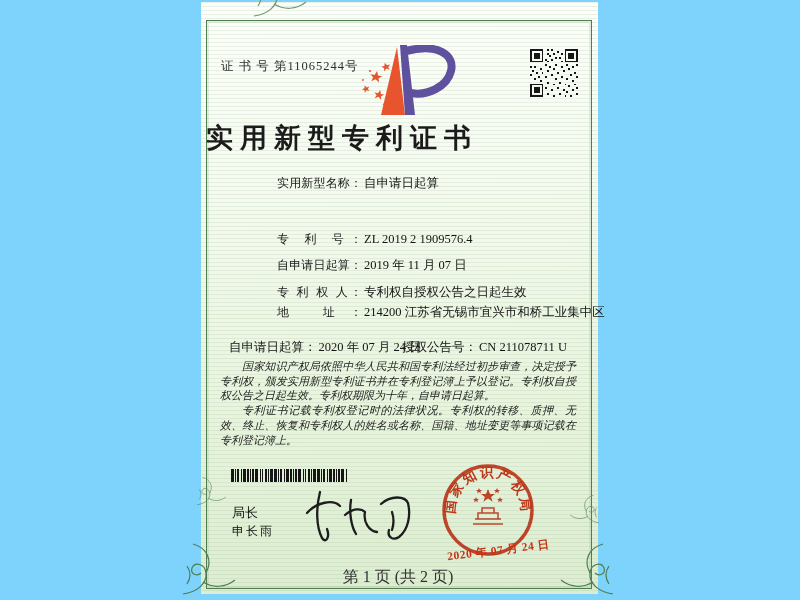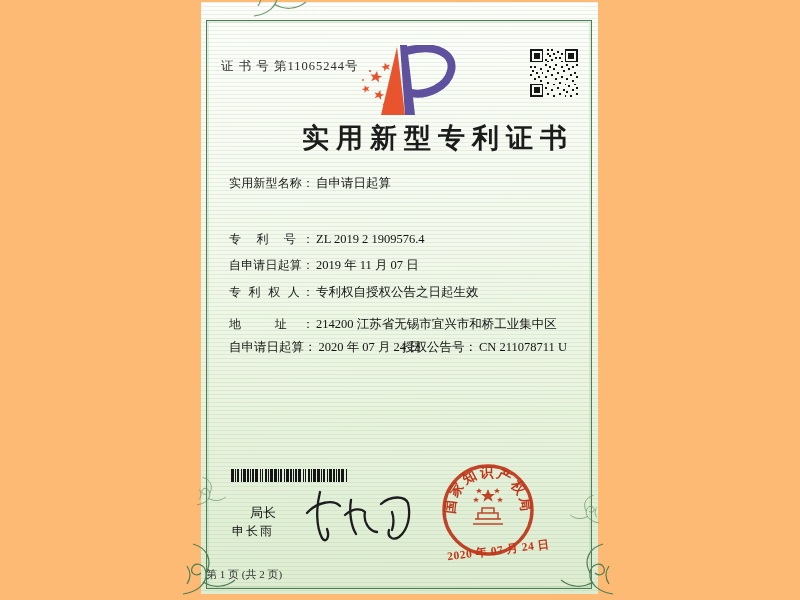--- a/index.html
+++ b/index.html
@@ -1,44 +1,44 @@
 <!DOCTYPE html>
 <html><head>
 <meta charset="utf-8">
 <style>
   html,body{margin:0;padding:0;background:#ffffff;}
-  .stage{position:relative;width:800px;height:600px;background:#fdba74;overflow:hidden;
+  .stage{position:relative;width:800px;height:600px;background:#7dd3fc;overflow:hidden;
          font-family:"Liberation Serif","DejaVu Serif",serif;}
   .paper{position:absolute;left:201px;top:2px;width:397px;height:592px;
          background:linear-gradient(178deg,#fdfefb 0%,#f6faf1 30%,#eaf4e0 65%,#ddecd1 100%);}
   .paper:after{content:"";position:absolute;inset:0;
          background:repeating-linear-gradient(180deg,rgba(104,158,96,.13) 0 1px,rgba(104,158,96,0) 1px 4px);}
   .frame{position:absolute;left:206px;top:20px;width:384px;height:567px;
          border:1.6px solid #4e7d52;box-shadow:0 0 0 2px rgba(120,170,120,.18) inset;}
   .deco{position:absolute;left:0;top:0;pointer-events:none;}
   .cert-no{position:absolute;left:221px;top:58px;font-size:12.5px;letter-spacing:1px;color:#2f2f2f;}
   .logo{position:absolute;left:352px;top:45px;}
   .qr{position:absolute;left:530px;top:49px;}
-  .title{position:absolute;left:206px;top:120px;width:384px;text-align:center;
-         font-size:27px;font-weight:700;letter-spacing:7px;color:#1b1b1b;margin-left:40px;}
+  .title{position:absolute;left:206px;top:120px;width:384px;text-align:left;
+         font-size:27px;font-weight:700;letter-spacing:7px;color:#1b1b1b;}
   .row{position:absolute;left:229px;font-size:12.5px;color:#141414;white-space:nowrap;}
-  .lbl{display:inline-block;width:85px;font-size:12px;text-align:justify;text-align-last:justify;color:#1a1a1a;vertical-align:baseline;}
+  .lbl{display:inline-block;width:85px;font-size:12px;text-align:justify;text-align-last:justify;color:#1a1a1a;vertical-align:baseline;margin-left:48px;}
   .val{margin-left:2px;}
   .grant-no{position:absolute;left:173px;top:0;}
   .paras{position:absolute;left:220px;top:359px;width:356px;font-size:11px;line-height:1.34;
          color:#222;text-align:justify;font-style:italic;}
   .paras p{margin:0;text-indent:2em;}
   .barcode{position:absolute;left:231px;top:469px;}
-  .director-title{position:absolute;left:250px;top:504px;font-size:13px;color:#111;}
+  .director-title{position:absolute;left:232px;top:504px;font-size:13px;color:#111;}
   .director-name{position:absolute;left:232px;top:523px;font-size:12px;color:#111;letter-spacing:2px;}
   .signature{position:absolute;left:295px;top:482px;}
   .seal{position:absolute;left:438px;top:460px;mix-blend-mode:multiply;}
   .seal-date{position:absolute;left:447px;top:543px;font-size:11.5px;font-weight:600;color:#c93114;
          white-space:nowrap;transform:rotate(-7deg);letter-spacing:.5px;}
-  .footer{position:absolute;left:206px;top:567px;width:384px;text-align:left;font-size:11px;color:#333;}
+  .footer{position:absolute;left:206px;top:567px;width:384px;text-align:center;font-size:16px;color:#333;}
 </style>
 </head>
 <body>
 
 <div class="stage">
 
   <svg width="0" height="0" style="position:absolute">
     <defs>
       <path id="star" d="M0,-6 L1.8,-1.8 6,-1.8 2.7,0.9 4,5 0,2.2 -4,5 -2.7,0.9 -6,-1.8 -1.8,-1.8 Z"></path>
       <g id="flr" fill="none" stroke-width="1.2">
@@ -94,31 +94,35 @@
   </div>
   <div class="row" style="top:231px">
     <span class="lbl">专 利 号：</span><span class="val">ZL 2019 2 1909576.4</span>
   </div>
   <div class="row" style="top:257px">
     <span class="lbl">自申请日起算：</span><span class="val">2019 年 11 月 07 日</span>
   </div>
   <div class="row" style="top:284px">
     <span class="lbl">专 利 权 人：</span><span class="val">专利权自授权公告之日起生效</span>
   </div>
-  <div class="row" style="top:316px">
+  <div class="row" style="top:304px">
     <span class="lbl">地 址：</span><span class="val">214200 江苏省无锡市宜兴市和桥工业集中区</span>
   </div>
 
   <div class="row" style="top:339px">
     <span>自申请日起算：</span><span class="val">2020 年 07 月 24 日</span>
     <span class="grant-no">
       <span>授权公告号：</span><span class="val">CN 211078711 U</span>
     </span>
   </div>
 
+  <div class="paras">
+    <p>国家知识产权局依照中华人民共和国专利法经过初步审查，决定授予专利权，颁发实用新型专利证书并在专利登记簿上予以登记。专利权自授权公告之日起生效。专利权期限为十年，自申请日起算。</p>
+    <p>专利证书记载专利权登记时的法律状况。专利权的转移、质押、无效、终止、恢复和专利权人的姓名或名称、国籍、地址变更等事项记载在专利登记簿上。</p>
+  </div>
 
   <svg class="barcode" width="117" height="13">
     <line x1="0" y1="6.5" x2="117" y2="6.5" stroke="#151515" stroke-width="13" stroke-dasharray="3 1 1 1 2 2 1 1 3 1 2 1 1 1 2 1 3 2 1 1 1 2 2 1 1 1 3 1"></line>
   </svg>
 
   <div class="director-title">局长</div>
   <div class="director-name">申长雨</div>
 
   <svg class="signature" width="120" height="68" viewBox="0 0 120 68">
     <g fill="none" stroke="#1d1d1f" stroke-width="2.3" stroke-linecap="round" stroke-linejoin="round">

